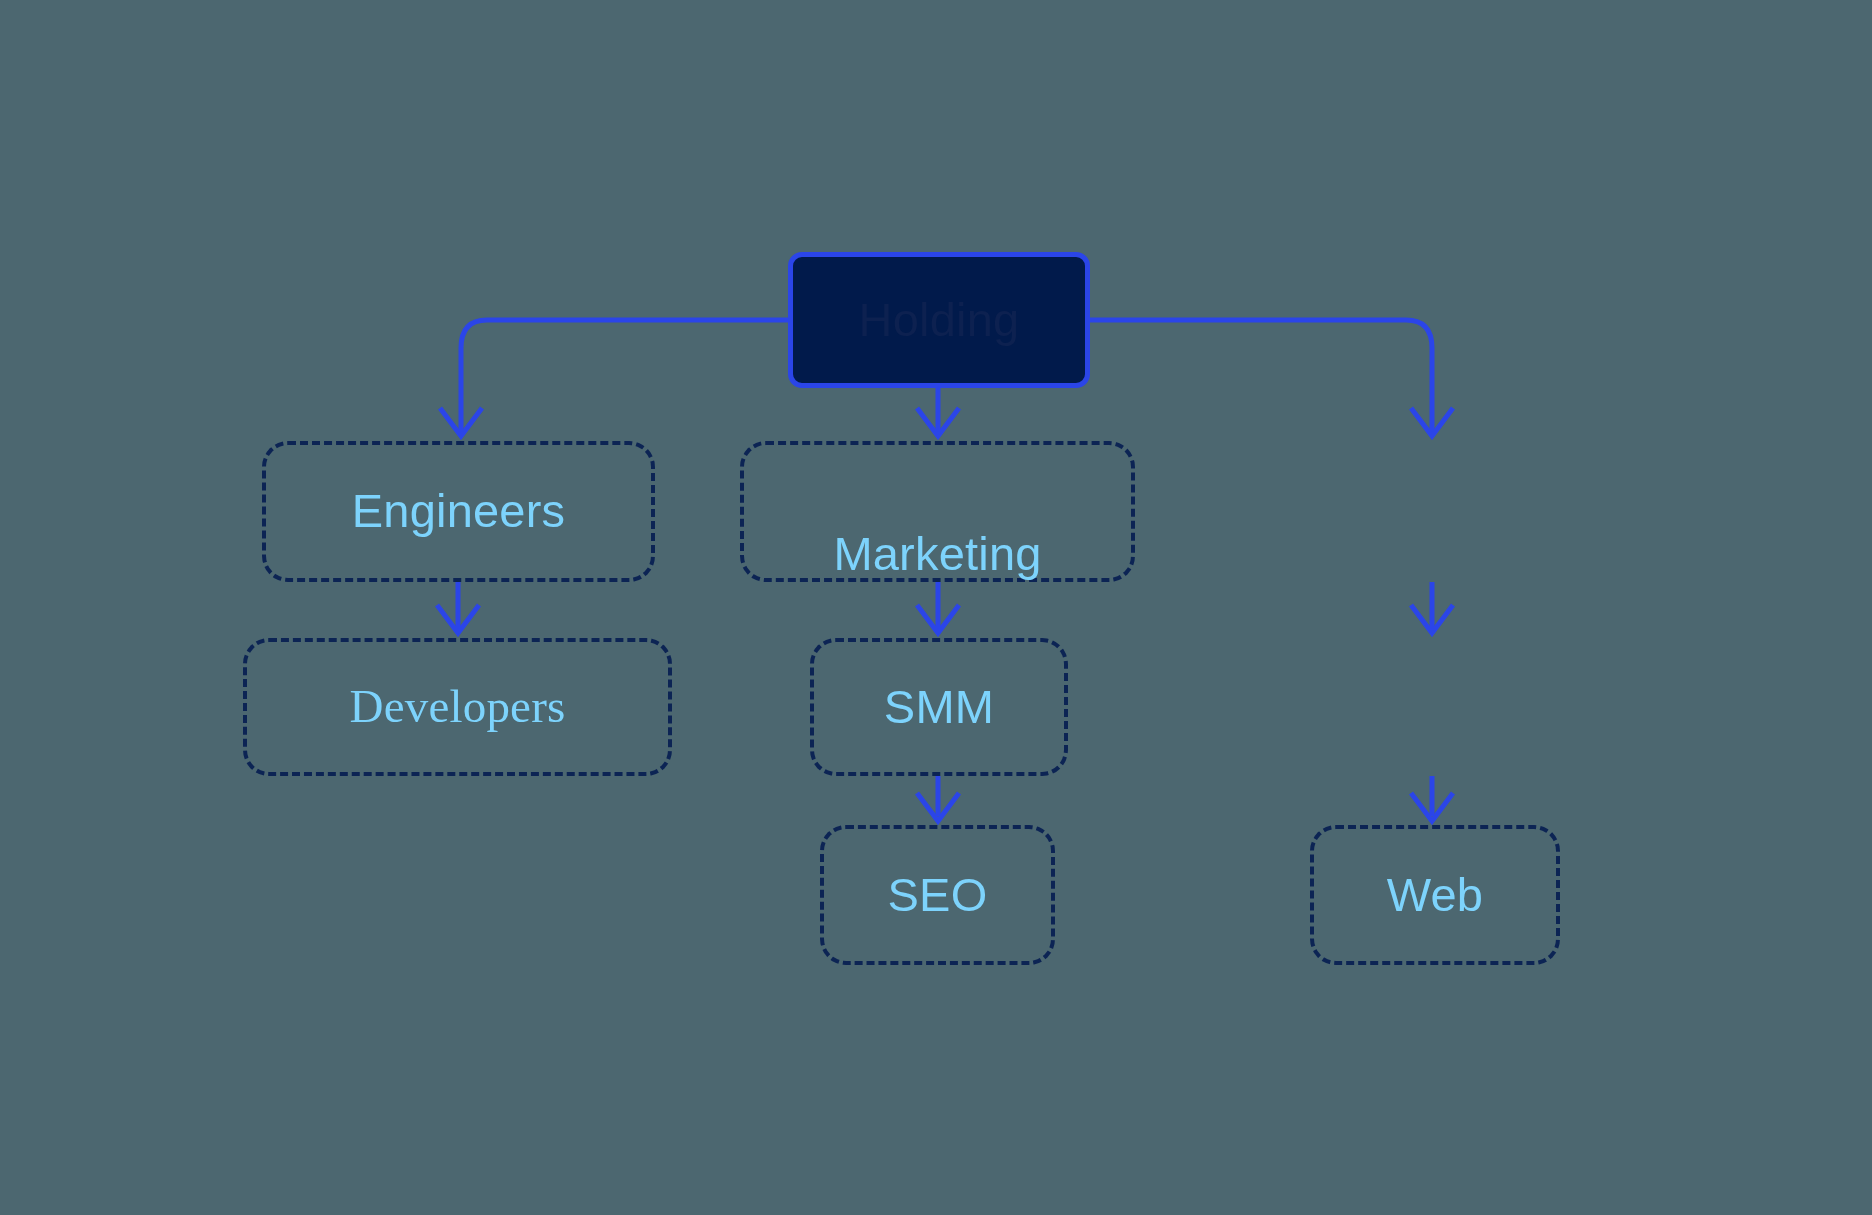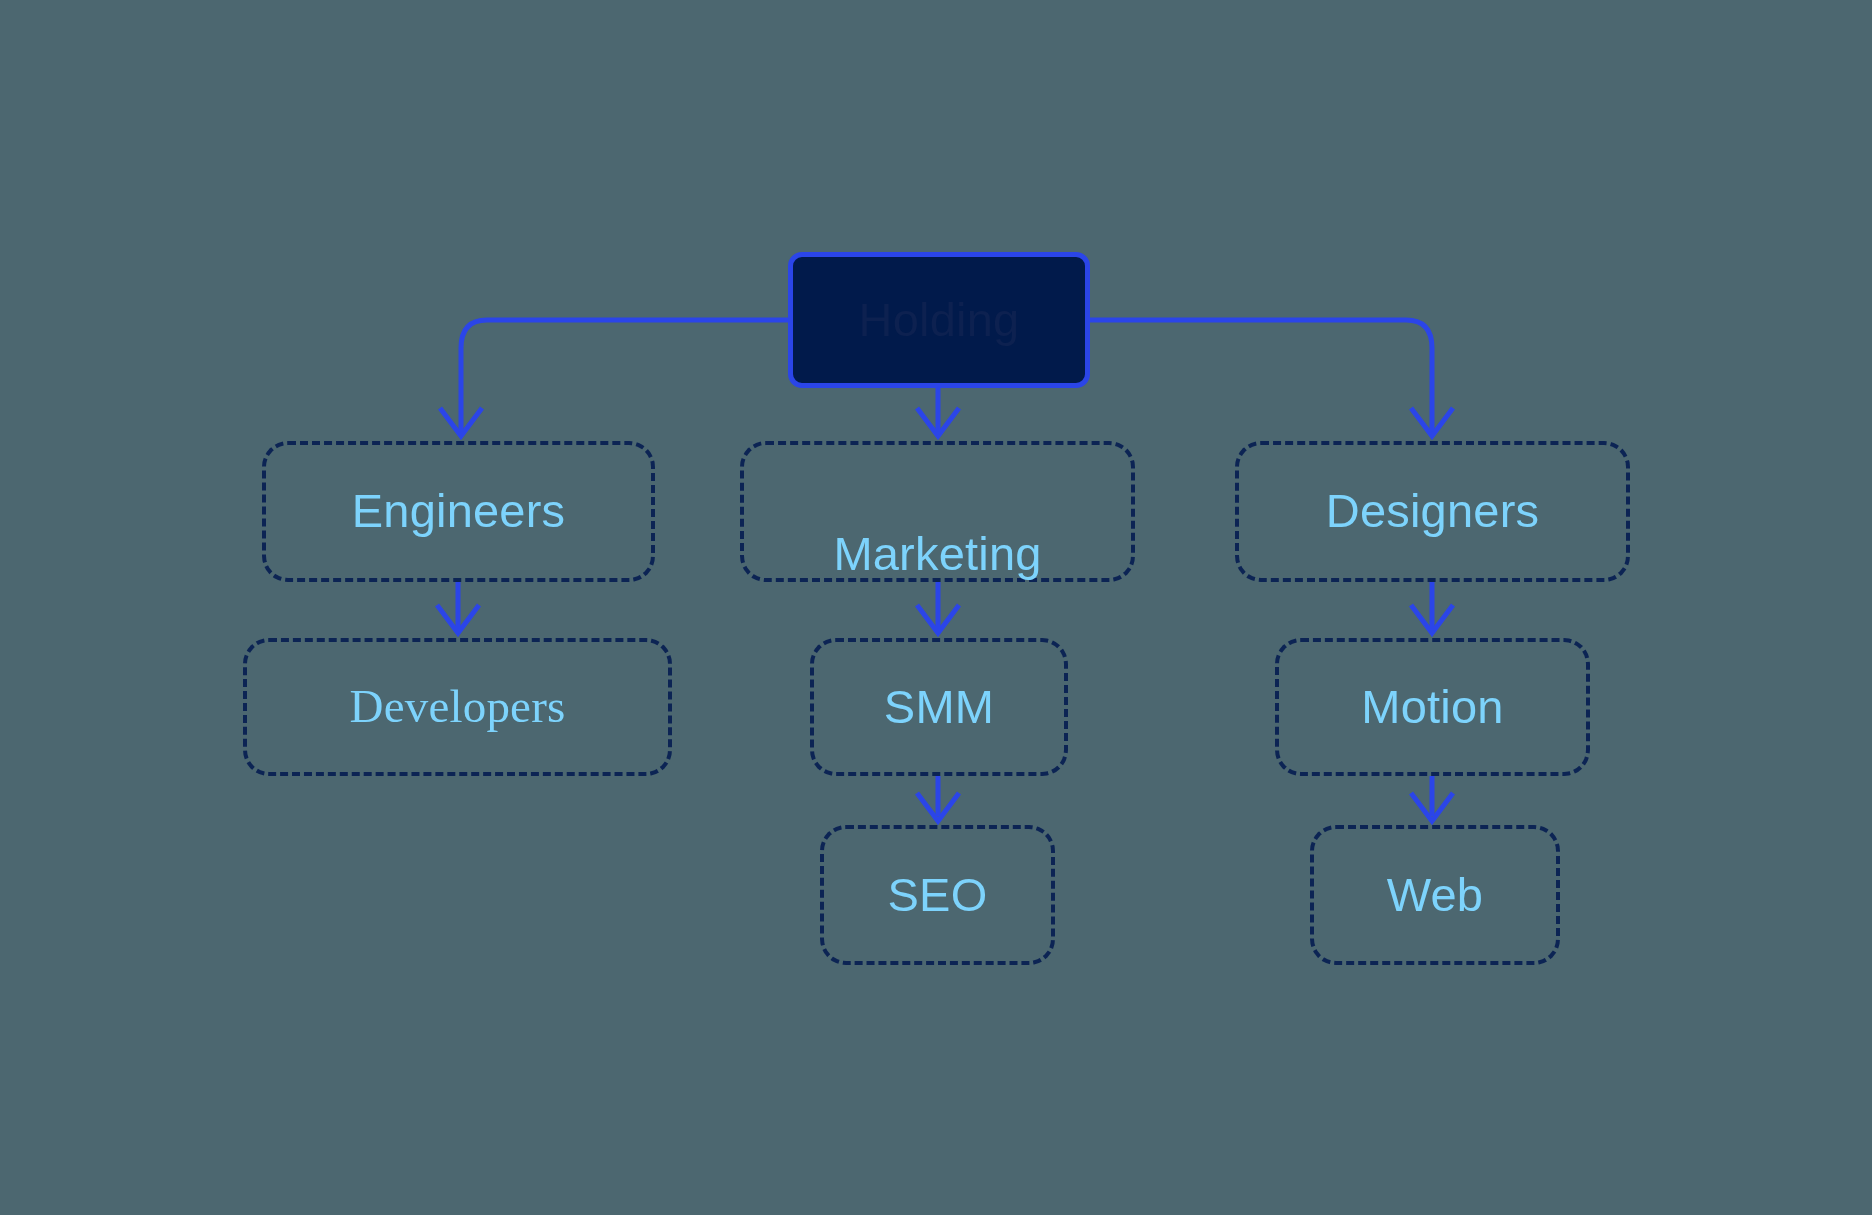--- a/index.html
+++ b/index.html
@@ -108,35 +108,29 @@
   </div>
 
   <div class="node dashed" style="left:262px;top:441px;width:393px;height:141px;">
     <span class="label">Engineers</span>
   </div>
 
   <div class="node dashed" style="left:740px;top:441px;width:395px;height:141px;align-items:flex-end;">
     <span class="label">Marketing</span>
   </div>
 
-  <div class="node dashed" style="left:1235px;top:441px;width:395px;height:141px;">
-    <span class="label">Designers</span>
-  </div>
 
   <div class="node dashed" style="left:243px;top:638px;width:429px;height:138px;font-family:Liberation Serif, serif;">
     <span class="label">Developers</span>
   </div>
 
   <div class="node dashed" style="left:810px;top:638px;width:258px;height:138px;">
     <span class="label">SMM</span>
   </div>
 
-  <div class="node dashed" style="left:1275px;top:638px;width:315px;height:138px;">
-    <span class="label">Motion</span>
-  </div>
 
   <div class="node dashed" style="left:1310px;top:825px;width:250px;height:140px;">
     <span class="label">Web</span>
   </div>
 
   <div class="node dashed" style="left:820px;top:825px;width:235px;height:140px;">
     <span class="label">SEO</span>
   </div>
 
 </div>

